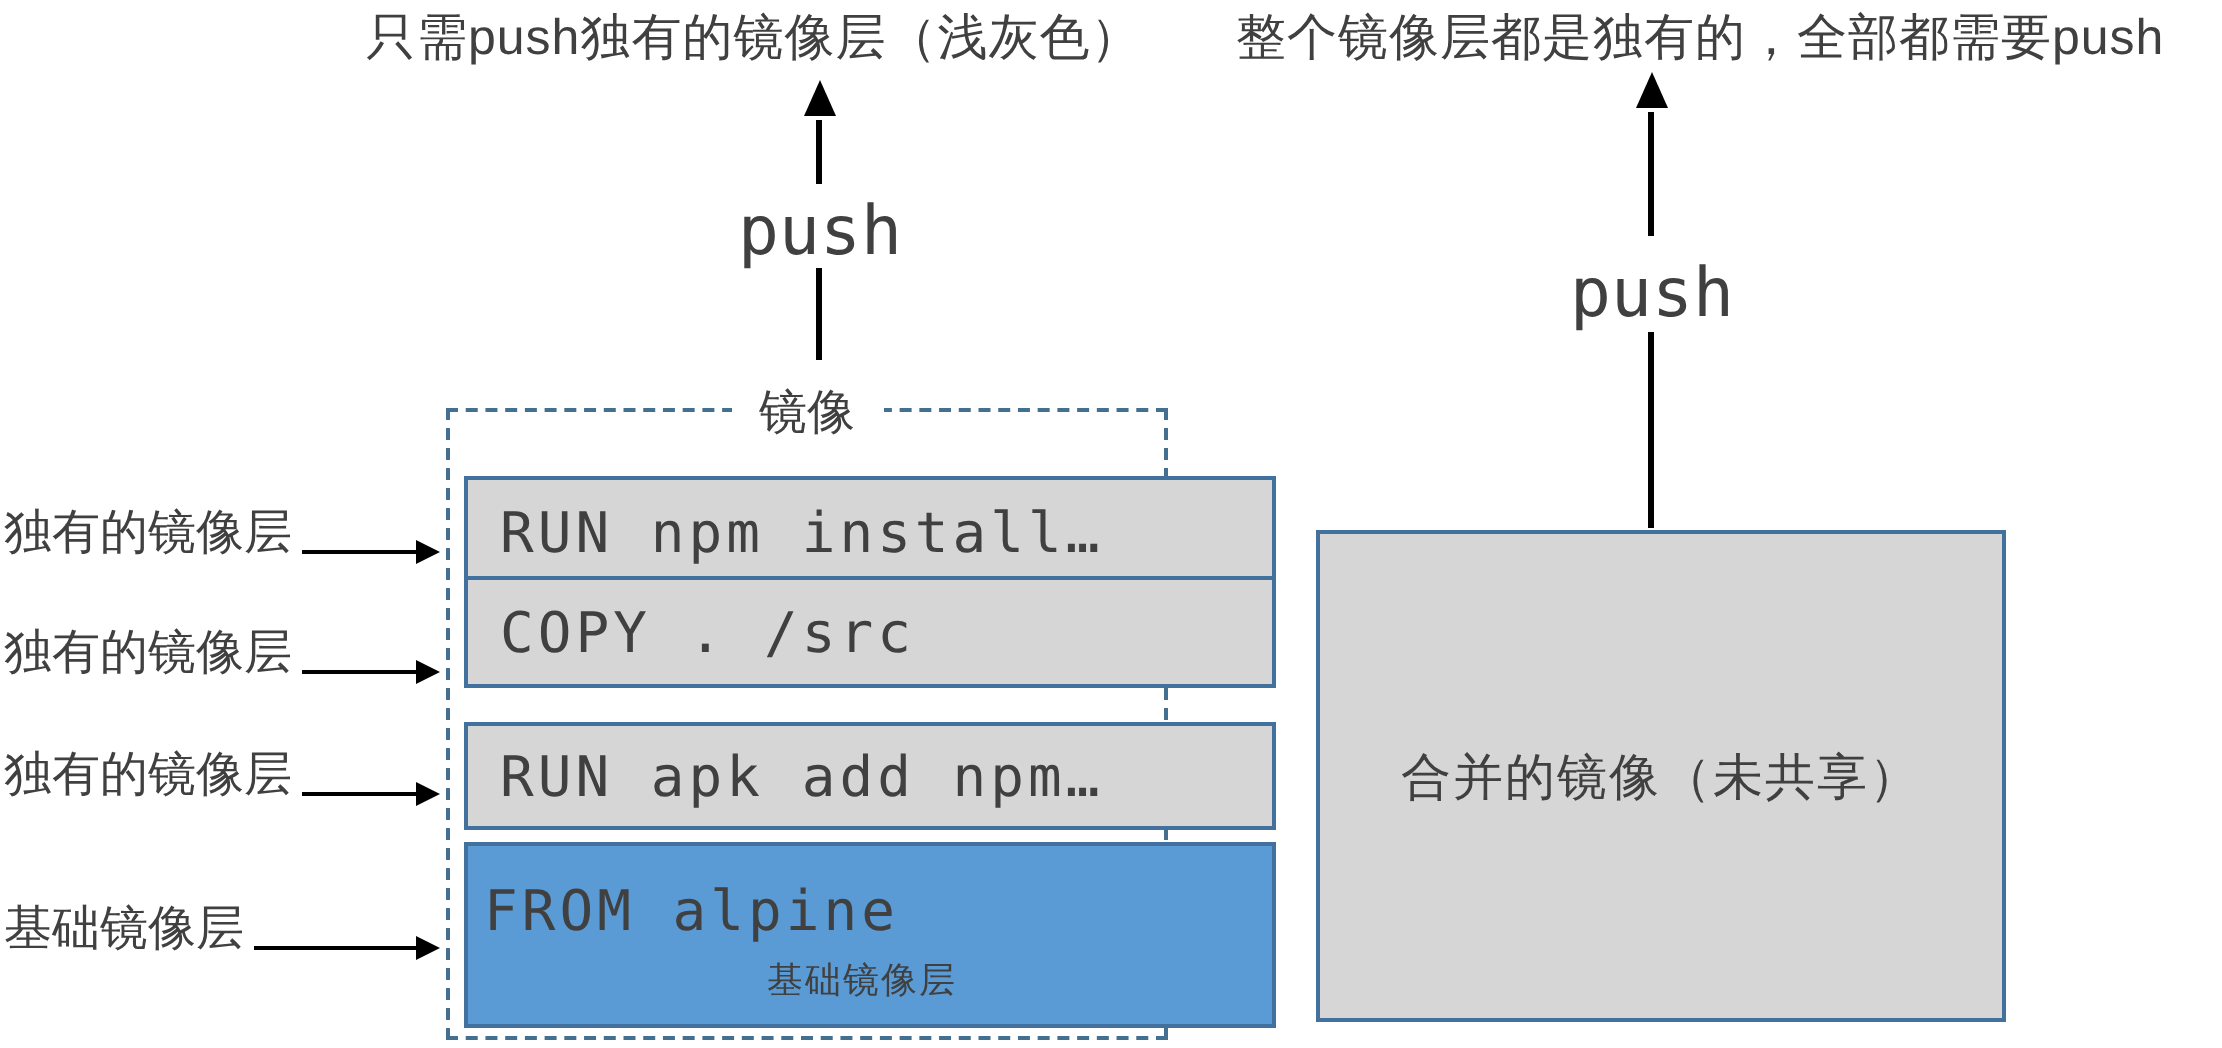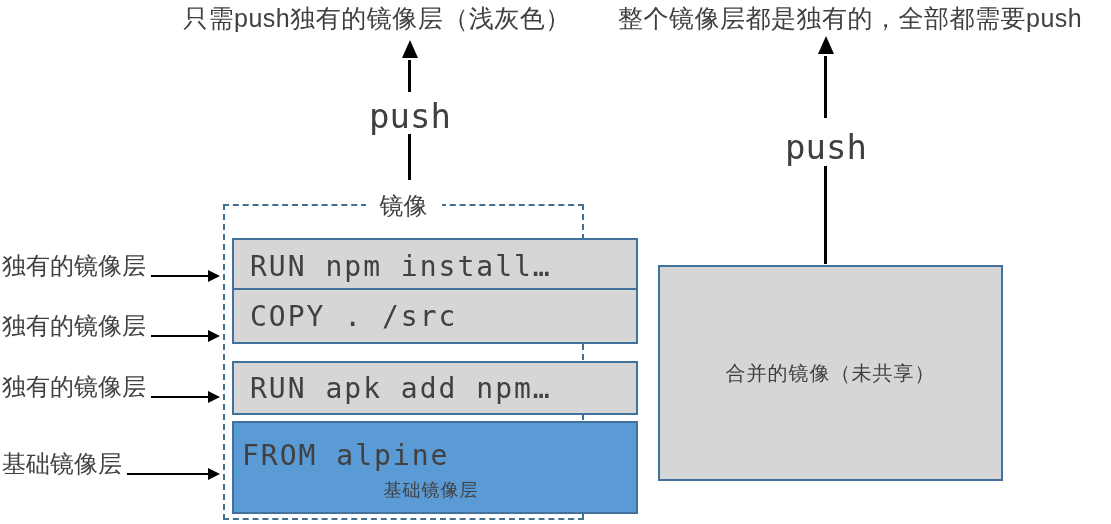--- a/index.html
+++ b/index.html
@@ -122,28 +122,28 @@
     margin: 6px 16px 0 0;
     font-family: Liberation Sans, sans-serif;
     font-size: 18px;
     letter-spacing: 1px;
   }
 
   
   .merged-box {
     position: absolute;
     left: 658px; top: 265px;
-    width: 345px; height: 216px;
+    width: 345px; height: 246px;
     box-sizing: border-box;
     background: #d6d6d6;
     border: 2px solid #41719c;
     display: flex;
     align-items: center;
     justify-content: center;
-    font-size: 20px;
+    font-size: 25px;
     letter-spacing: 1px;
   }
 </style>
 </head>
 <body>
 
 <div class="canvas">
 
   <div class="heading heading-left">只需push独有的镜像层（浅灰色）</div>
   <div class="heading heading-right">整个镜像层都是独有的，全部都需要push</div>

